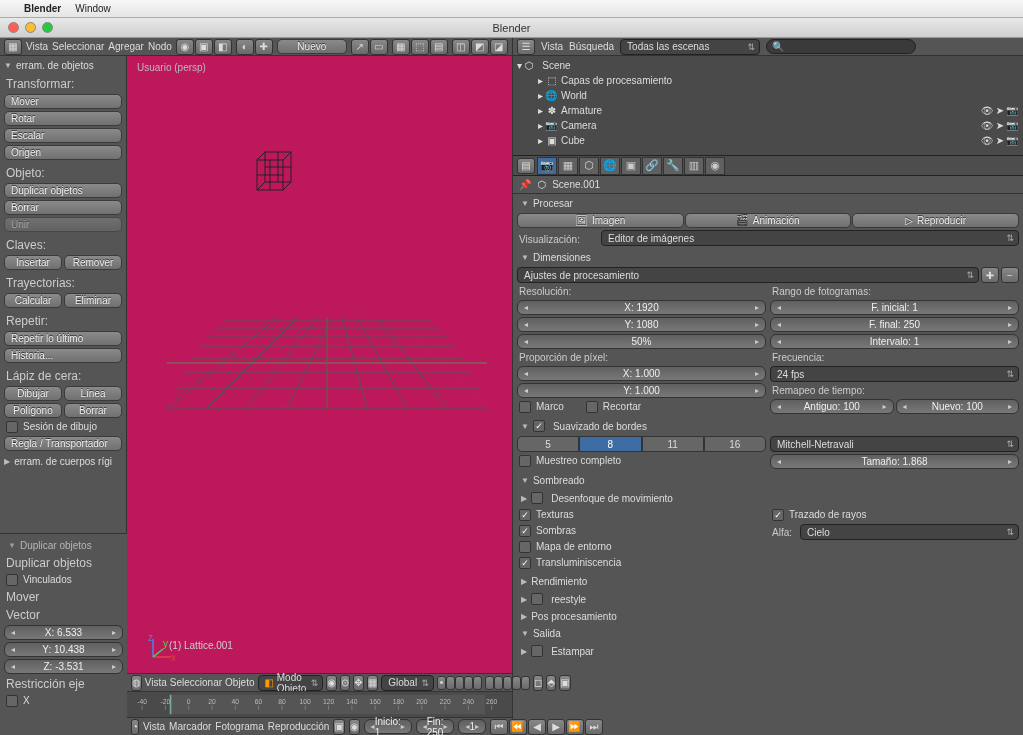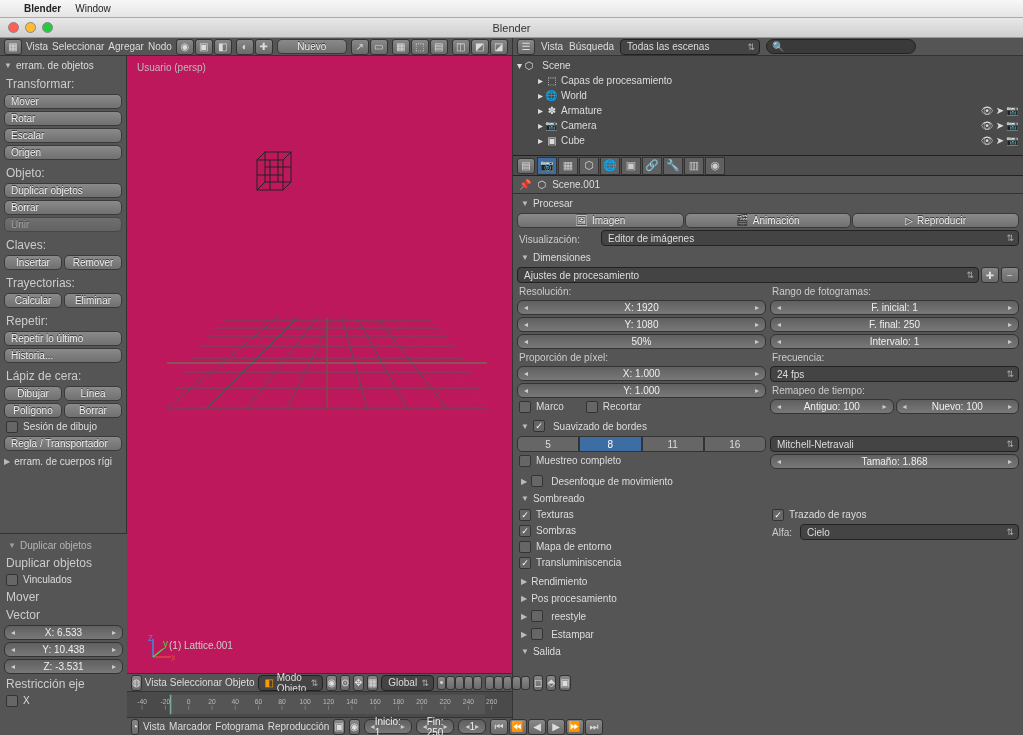--- a/index.html
+++ b/index.html
@@ -581,26 +581,26 @@
               <span>Muestreo completo</span>
             </div>
           <div class="field">
               <span class="arrL">◂</span>
               <span>Tamaño: 1.868</span>
               <span class="arrR">▸</span>
             </div>
         </div>
       </div>
 
+      <div class="hdr">Sombreado</div>
+
       <div class="hdr collapsed">
           <span class="chk" style="margin-right:4px"></span>
           <span>Desenfoque de movimiento</span>
         </div>
-
-      <div class="hdr">Sombreado</div>
       <div class="panel-section">
         <div class="two-col">
           <div class="col">
             <div class="chkrow">
                 <span class="chk on"></span>
                 <span>Texturas</span>
               </div>
             <div class="chkrow">
                 <span class="chk on"></span>
                 <span>Sombras</span>
@@ -623,25 +623,25 @@
               <span class="tinytxt">Alfa:</span>
               <div class="dropdown" style="flex:1">
                   <span>Cielo</span>
                 </div>
             </div>
           </div>
         </div>
       </div>
 
       <div class="hdr collapsed">Rendimiento</div>
-      <div class="hdr collapsed">Pos procesamiento</div>
       <div class="hdr collapsed">
           <span class="chk" style="margin-right:4px"></span>
           <span>reestyle</span>
         </div>
+      <div class="hdr collapsed">Pos procesamiento</div>
+      <div class="hdr">Salida</div>
       <div class="hdr collapsed">
           <span class="chk" style="margin-right:4px"></span>
           <span>Estampar</span>
         </div>
-      <div class="hdr">Salida</div>
     </div>
   </div>
 </div>
 
 </body></html>

